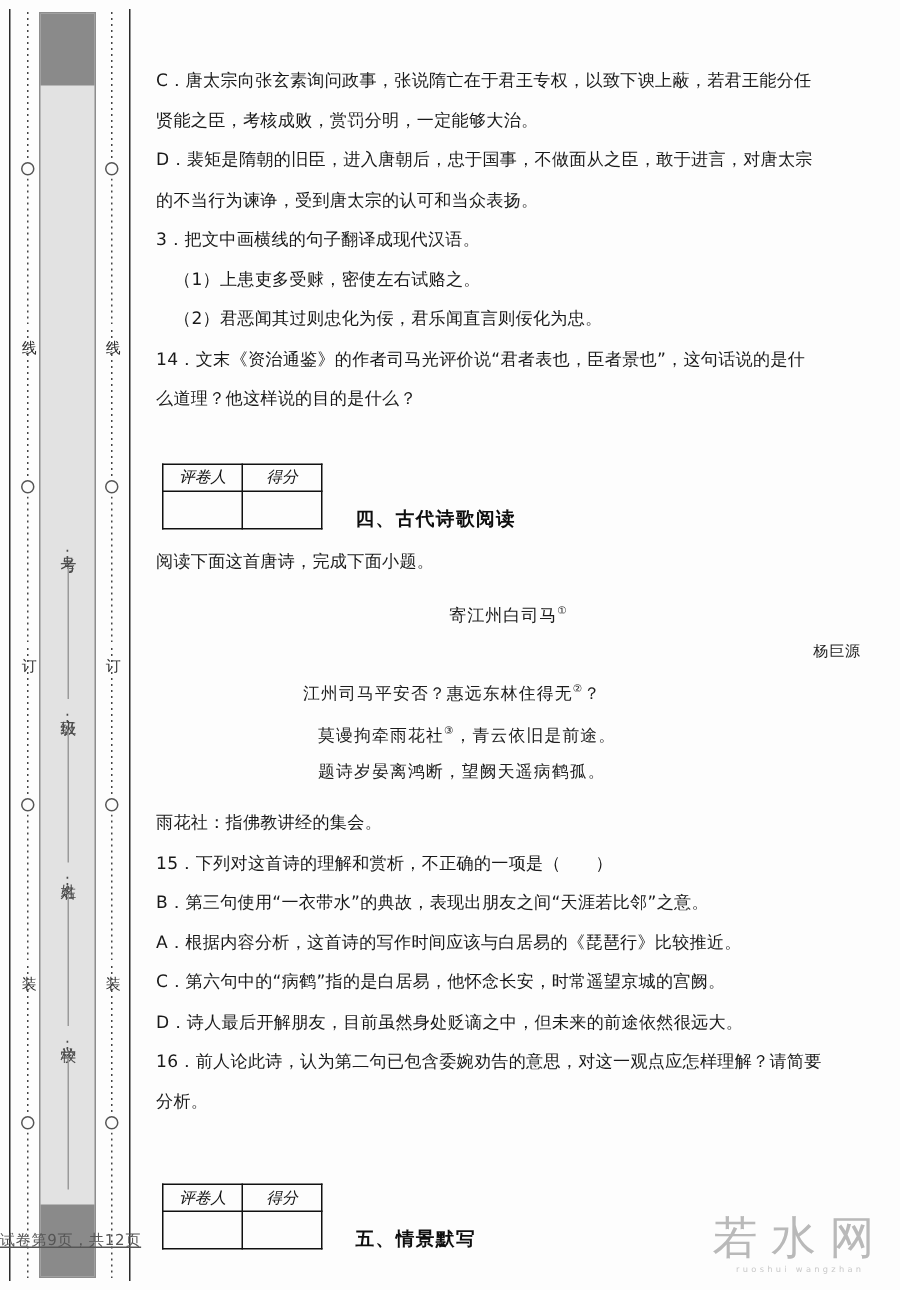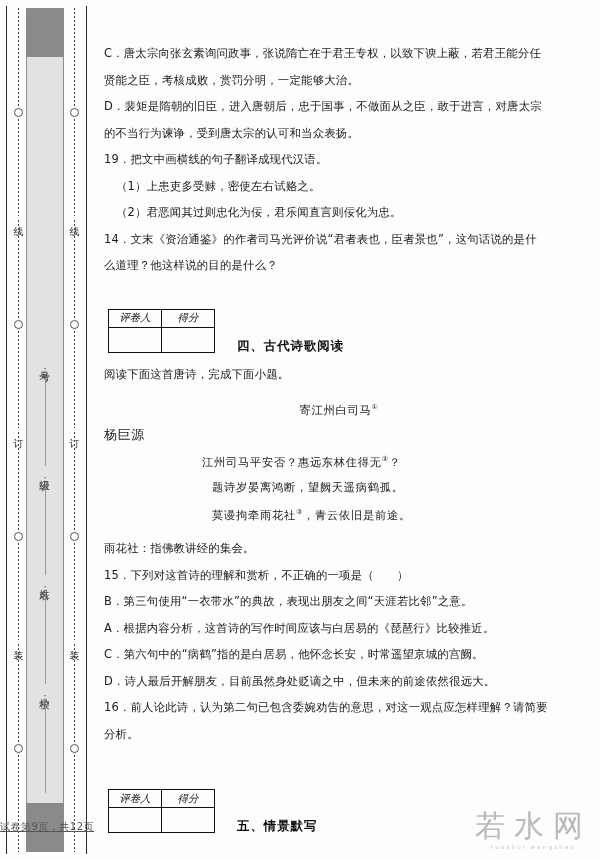--- a/index.html
+++ b/index.html
@@ -152,22 +152,22 @@
   }
   .line.indent { text-indent: 12px; }
 
   .poem-title {
     text-align: center;
     font-size: 11.4px;
     line-height: 25px;
     letter-spacing: 0.6px;
   }
   .poem-author {
-    text-align: left;
-    font-size: 13px;
+    text-align: right;
+    font-size: 10px;
     line-height: 24px;
     letter-spacing: 0.6px;
   }
   .poem-line {
     font-size: 11.2px;
     line-height: 25px;
     letter-spacing: 0.8px;
     padding-left: 108px;
   }
   .poem-line.first { padding-left: 98px; }
@@ -314,21 +314,21 @@
     </div>
   </div>
 
   <div class="content">
 
     <div class="line">C．唐太宗向张玄素询问政事，张说隋亡在于君王专权，以致下谀上蔽，若君王能分任</div>
     <div class="line">贤能之臣，考核成败，赏罚分明，一定能够大治。</div>
     <div class="line">D．裴矩是隋朝的旧臣，进入唐朝后，忠于国事，不做面从之臣，敢于进言，对唐太宗</div>
     <div class="line">的不当行为谏诤，受到唐太宗的认可和当众表扬。</div>
 
-    <div class="line">19．把文中画横线的句子翻译成现代汉语。</div>
+    <div class="line">3．把文中画横线的句子翻译成现代汉语。</div>
     <div class="line indent">（1）上患吏多受赇，密使左右试赂之。</div>
     <div class="line indent">（2）君恶闻其过则忠化为佞，君乐闻直言则佞化为忠。</div>
 
     <div class="line">14．文末《资治通鉴》的作者司马光评价说“君者表也，臣者景也”，这句话说的是什</div>
     <div class="line">么道理？他这样说的目的是什么？</div>
 
     <div class="gap-md"></div>
 
     <div class="score-block">
       <table class="score-table">
@@ -352,24 +352,24 @@
 
     <div class="poem-title">
       <span>寄江州白司马</span><sup>①</sup>
     </div>
     <div class="poem-author">杨巨源</div>
 
     <div class="poem-line first">
       <span>江州司马平安否？惠远东林住得无</span><sup>②</sup><span>？</span>
     </div>
     <div class="poem-line">
+      <span>莫谩拘牵雨花社</span><sup>③</sup><span>，青云依旧是前途。</span>
+    </div>
+    <div class="poem-line">
       <span>题诗岁晏离鸿断，望阙天遥病鹤孤。</span>
-    </div>
-    <div class="poem-line">
-      <span>莫谩拘牵雨花社</span><sup>③</sup><span>，青云依旧是前途。</span>
     </div>
 
     <div class="gap-sm"></div>
 
     <div class="line">雨花社：指佛教讲经的集会。</div>
 
     <div class="line">15．下列对这首诗的理解和赏析，不正确的一项是（　　）</div>
     <div class="line">B．第三句使用“一衣带水”的典故，表现出朋友之间“天涯若比邻”之意。</div>
     <div class="line">A．根据内容分析，这首诗的写作时间应该与白居易的《琵琶行》比较推近。</div>
     <div class="line">C．第六句中的“病鹤”指的是白居易，他怀念长安，时常遥望京城的宫阙。</div>

